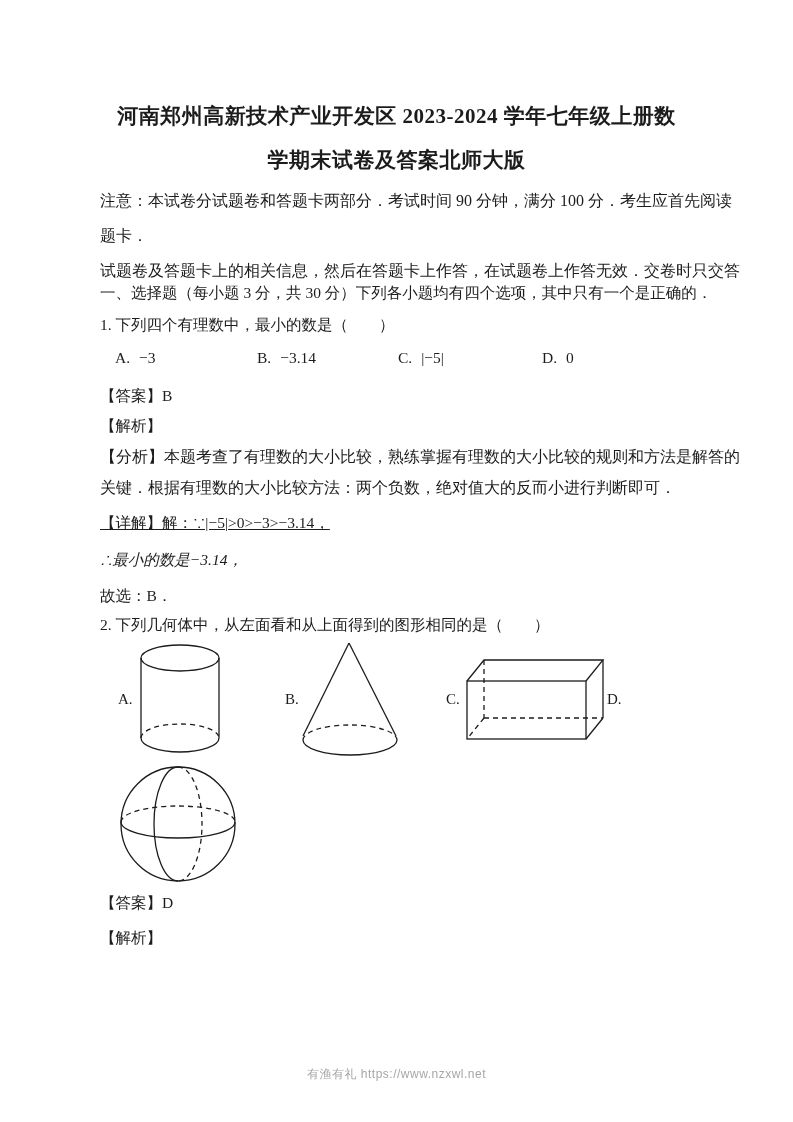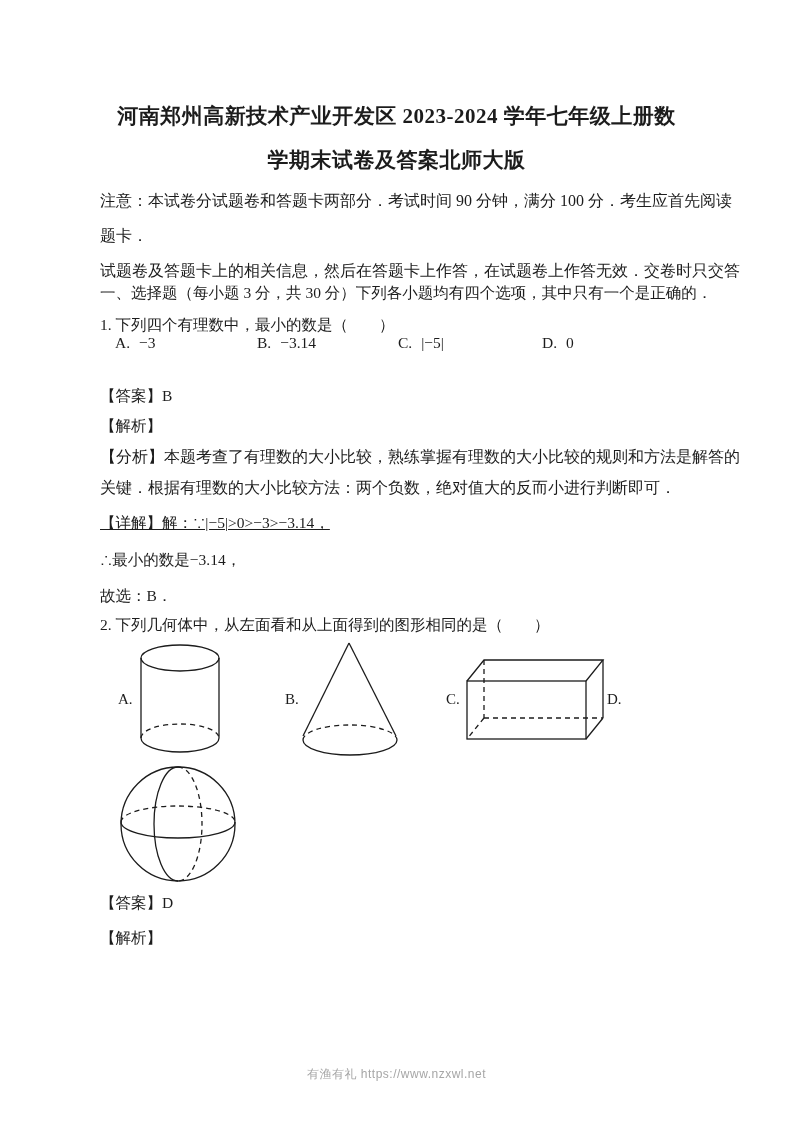--- a/index.html
+++ b/index.html
@@ -26,21 +26,21 @@
     left: 100px; width: 600px;
     font-size: 15.5px;
     line-height: 22px;
   }
   .para {
     left: 100px; width: 600px;
     font-size: 16px;
     line-height: 35px;
   }
   .para div { white-space: nowrap; }
-  .options-row { left: 0; top: 334px; width: 793px; height: 24px; }
+  .options-row { left: 0; top: 349px; width: 793px; height: 24px; }
   .opt { position: absolute; top: 0; font-size: 15.5px; white-space: nowrap; }
   .opt .opt-label { margin-right: 9px; }
   .fig-label { font-size: 15px; }
   .figures-svg { position: absolute; left: 90px; top: 635px; }
   .figures-svg path, .figures-svg line, .figures-svg ellipse, .figures-svg circle, .figures-svg polyline, .figures-svg rect {
     fill: none;
     stroke: #1c1c1c;
     stroke-width: 1.3;
   }
   .dashed { stroke-dasharray: 5 4; }
@@ -94,21 +94,21 @@
 
   <div class="abs body-line" style="top:415px;">【解析】</div>
 
   <div class="abs para" style="top:441px; line-height:31px;">
     <div>【分析】本题考查了有理数的大小比较，熟练掌握有理数的大小比较的规则和方法是解答的</div>
     <div>关键．根据有理数的大小比较方法：两个负数，绝对值大的反而小进行判断即可．</div>
   </div>
 
   <div class="abs body-line" style="top:512px;text-decoration:underline;">【详解】解：∵|−5|&gt;0&gt;−3&gt;−3.14，</div>
 
-  <div class="abs body-line" style="top:549px;">∴最小的数是−3.14，</div>
+  <div class="abs body-line" style="top:549px;font-style:italic;">∴最小的数是−3.14，</div>
   <div class="abs body-line" style="top:585px;">故选：B．</div>
 
   <div class="abs body-line" style="top:614px;">2. 下列几何体中，从左面看和从上面得到的图形相同的是（　　）</div>
 
   <span class="abs fig-label" style="left:118px; top:691px;">A.</span>
   <span class="abs fig-label" style="left:285px; top:691px;">B.</span>
   <span class="abs fig-label" style="left:446px; top:691px;">C.</span>
   <span class="abs fig-label" style="left:607px; top:691px;">D.</span>
 
   <svg class="figures-svg" width="560" height="255" viewBox="0 0 560 255">

